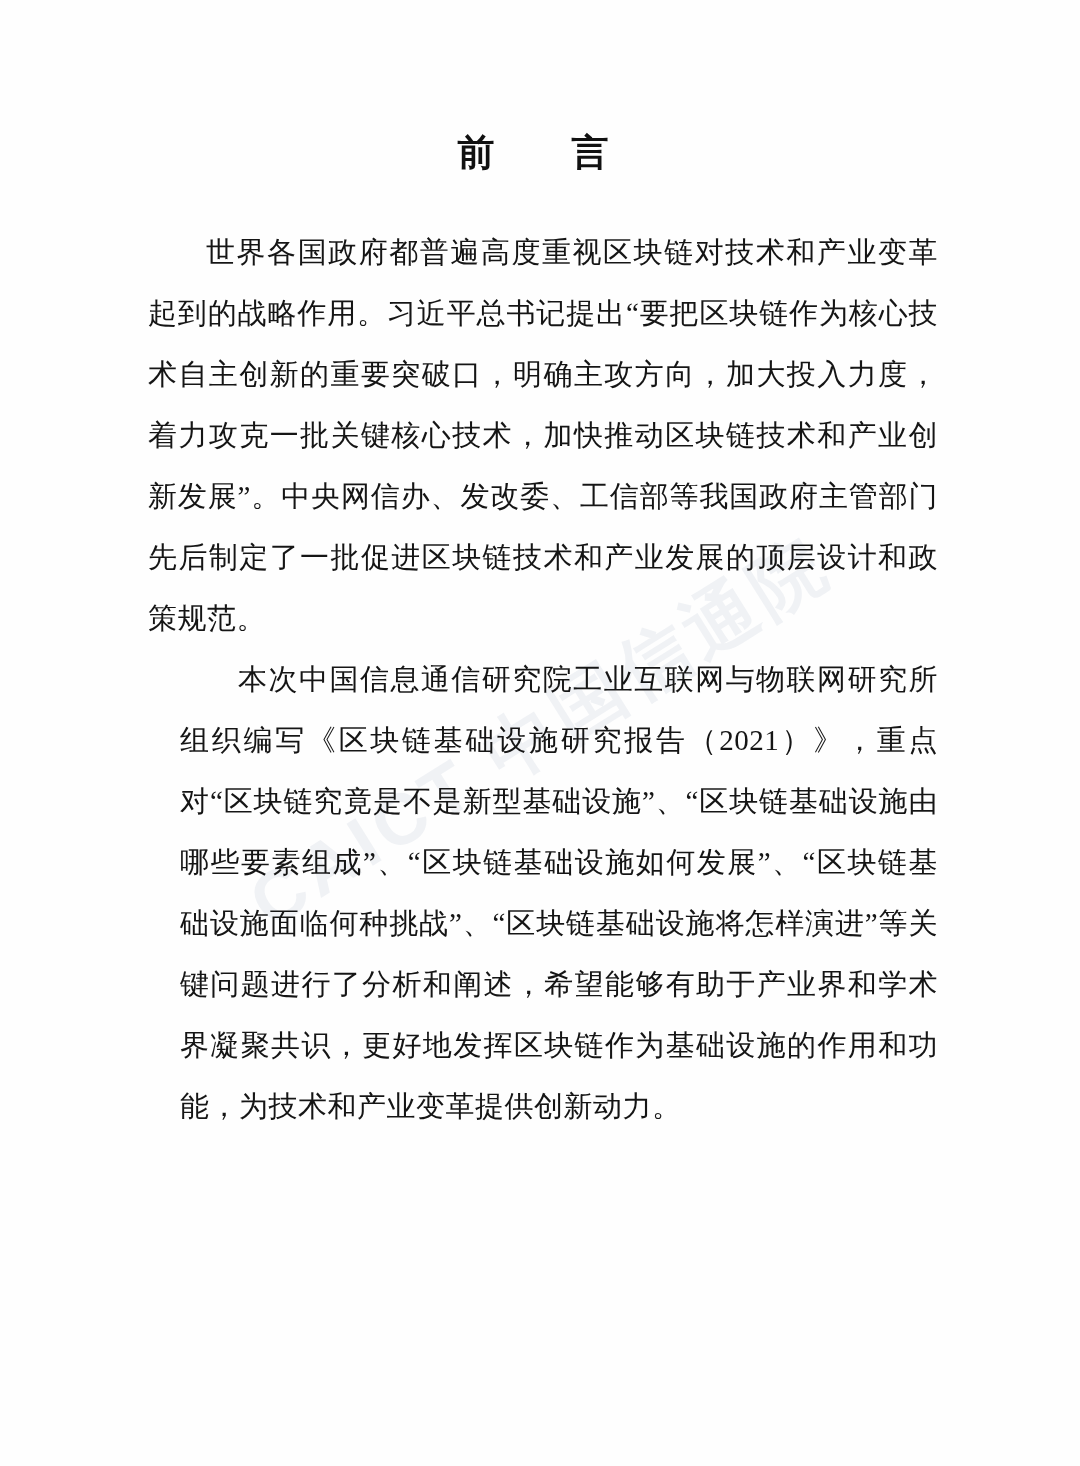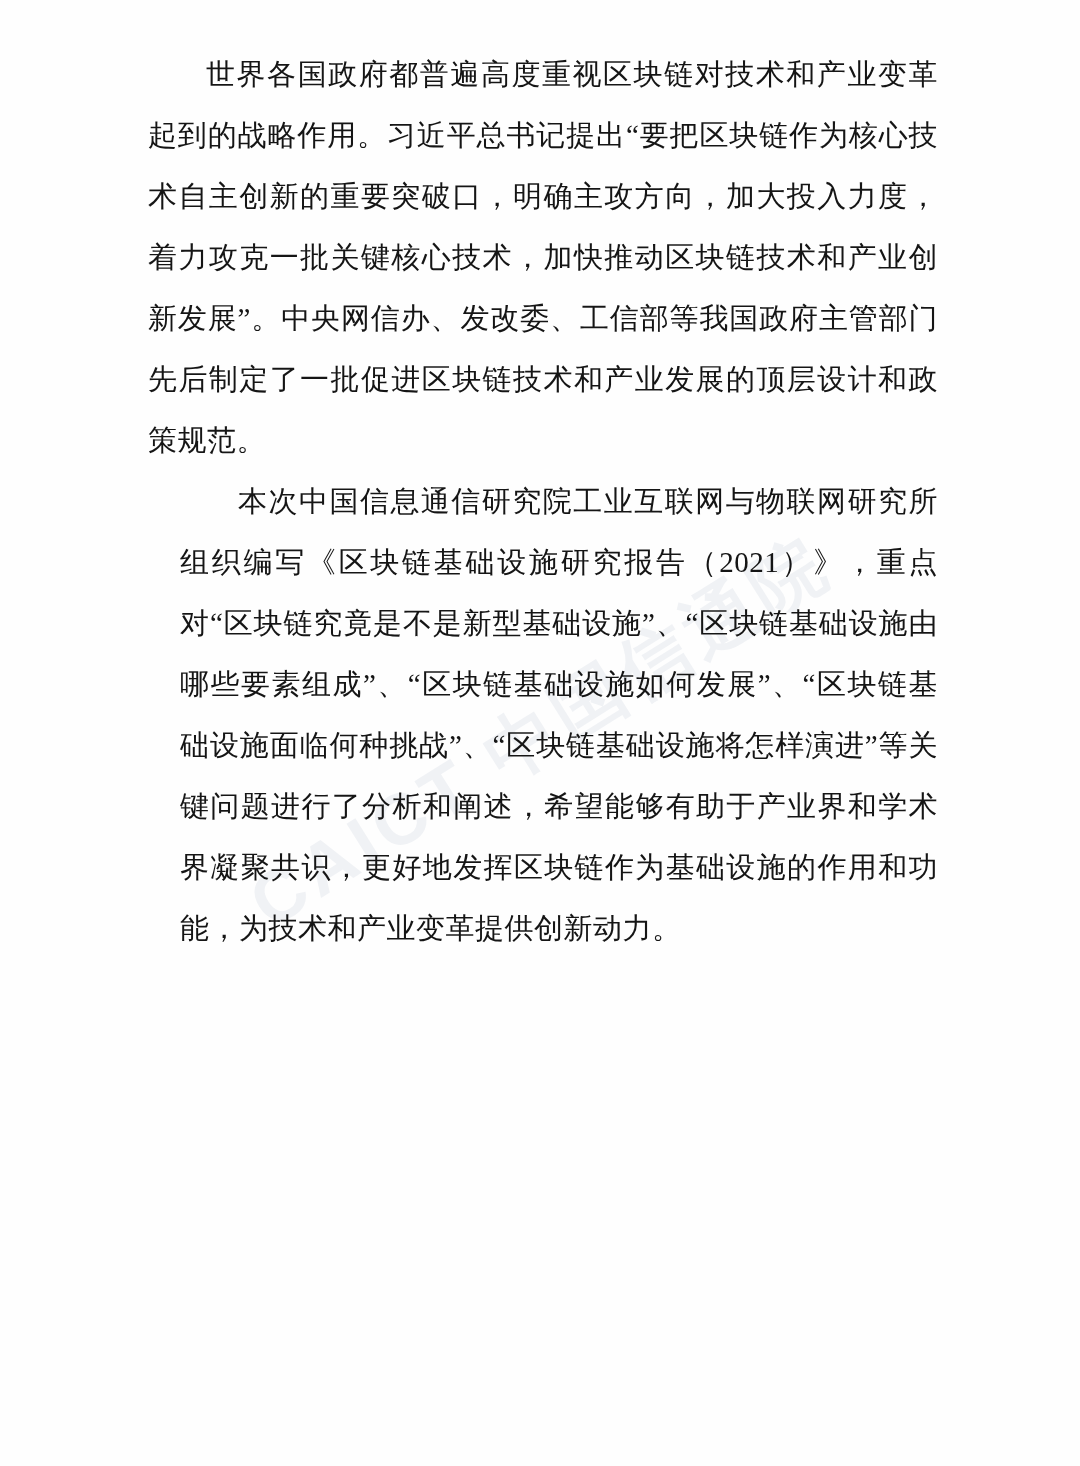--- a/index.html
+++ b/index.html
@@ -67,18 +67,19 @@
   }
 </style>
 </head>
 <body>
 
 <div class="page">
 
   <div class="watermark">CAICT 中国信通院</div>
 
   <div class="content">
+    <h1 class="doc-title">前　言</h1>
 
     <p class="body-text">世界各国政府都普遍高度重视区块链对技术和产业变革起到的战略作用。习近平总书记提出“要把区块链作为核心技术自主创新的重要突破口，明确主攻方向，加大投入力度，着力攻克一批关键核心技术，加快推动区块链技术和产业创新发展”。中央网信办、发改委、工信部等我国政府主管部门先后制定了一批促进区块链技术和产业发展的顶层设计和政策规范。</p>
     <p class="body-text">本次中国信息通信研究院工业互联网与物联网研究所组织编写《区块链基础设施研究报告（2021）》，重点对“区块链究竟是不是新型基础设施”、“区块链基础设施由哪些要素组成”、“区块链基础设施如何发展”、“区块链基础设施面临何种挑战”、“区块链基础设施将怎样演进”等关键问题进行了分析和阐述，希望能够有助于产业界和学术界凝聚共识，更好地发挥区块链作为基础设施的作用和功能，为技术和产业变革提供创新动力。</p>
   </div>
 
 </div>
 
 </body></html>

